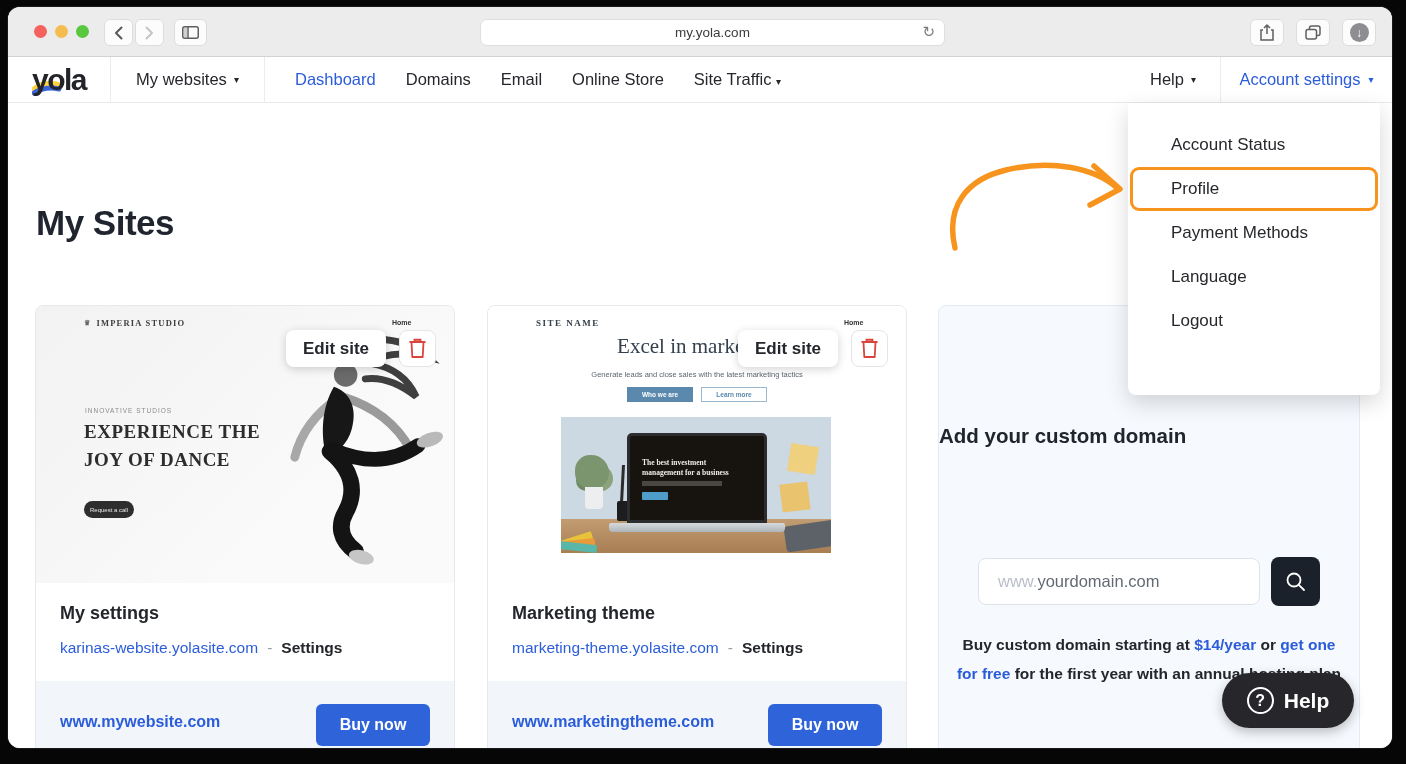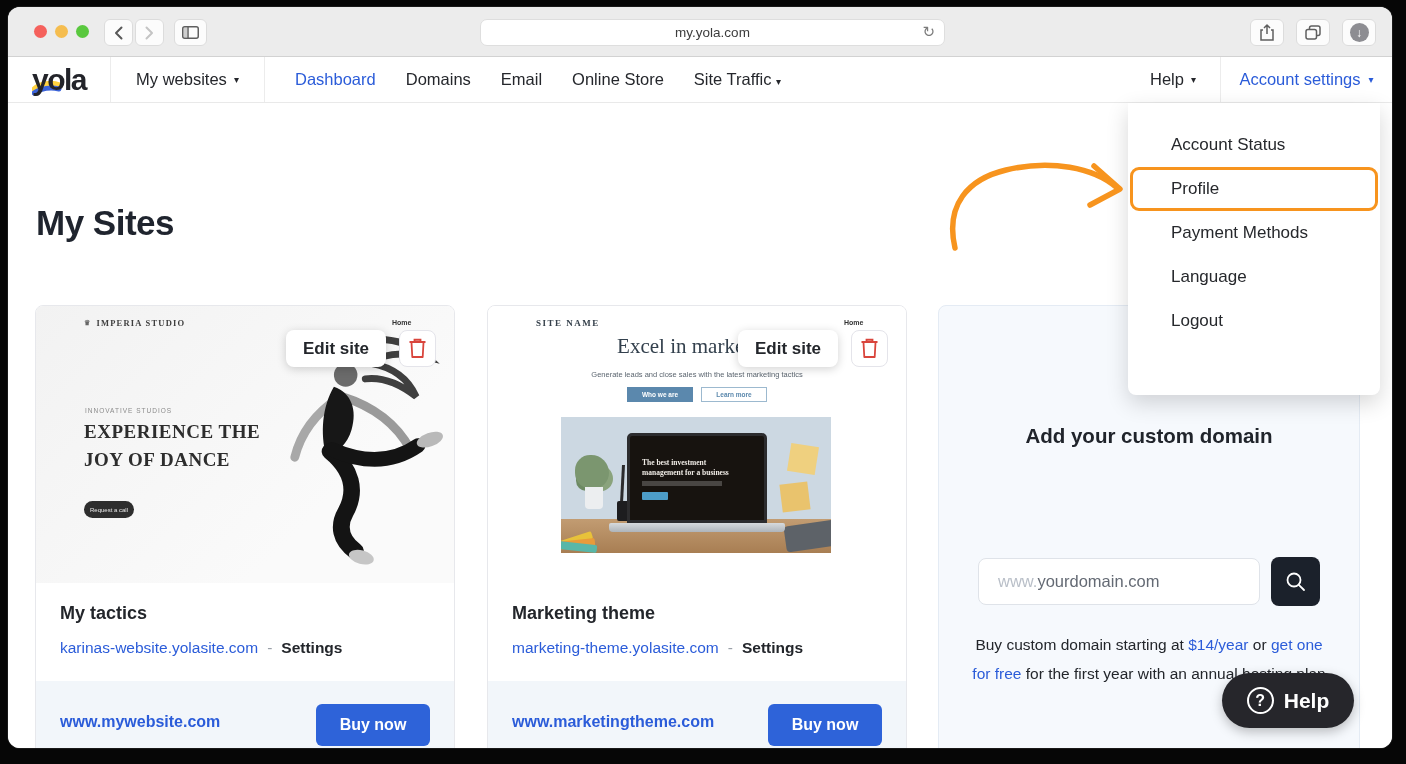--- a/index.html
+++ b/index.html
@@ -98,27 +98,27 @@
   .note2 { position:absolute; right:22px; top:66px; width:28px; height:28px; background:#e9c36d; transform:rotate(-7deg); }
   .tablet { position:absolute; right:-6px; bottom:4px; width:52px; height:26px; background:#5d6268; border-radius:4px; transform:rotate(-8deg); }
   .swatches { position:absolute; left:-8px; bottom:2px; width:54px; height:16px; }
   .sw { position:absolute; width:40px; height:8px; border-radius:2px; }
   .sw1 { background:#e8c23a; transform:rotate(-18deg); left:0; top:2px; }
   .sw2 { background:#e89b3a; transform:rotate(-6deg); left:2px; top:5px; }
   .sw3 { background:#58b7a8; transform:rotate(6deg); left:4px; top:8px; }
 
   
   .card3 { position:absolute; left:930px; top:202px; width:422px; height:480px; background:#f6f9fd; border:1px solid #e4ebf4; border-radius:8px; }
-  .promo-head { position:absolute; left:0; right:0; top:118px; text-align:center; font-size:20.5px; font-weight:700; color:#20242b; }
+  .promo-head { position:absolute; left:0; right:0; top:118px; font-size:20.5px; font-weight:700; color:#20242b; }
   .promo-desc { position:absolute; left:0; right:0; top:158px; text-align:center; font-size:16.5px; color:#2b2f36; line-height:30px; }
   .domain-input { position:absolute; left:39px; top:252px; width:282px; height:47px; background:#fff; border:1px solid #dfe3e9; border-radius:8px; display:flex; align-items:center; padding-left:19px; font-size:16.5px; cursor:text; }
   .ph-www { color:#b9bfc8; }
   .ph-main { color:#646a74; }
   .search-btn { position:absolute; left:332px; top:251px; width:49px; height:49px; background:#1b212b; border:none; border-radius:8px; display:flex; align-items:center; justify-content:center; cursor:pointer; }
-  .promo-foot { position:absolute; left:10px; right:10px; top:324px; text-align:center; font-size:15.5px; color:#23262b; line-height:29px; }
+  .promo-foot { position:absolute; left:10px; right:10px; top:324px; text-align:center; font-size:15.5px; color:#23262b; line-height:29px;font-weight:bold; }
   .blue-link { color:#2b5cd9; cursor:pointer; }
 
   
   .help-widget { position:absolute; left:1214px; top:666px; width:132px; height:55px; background:#26262b; border-radius:28px; display:flex; align-items:center; justify-content:center; gap:10px; cursor:pointer; z-index:30; box-shadow:0 4px 12px rgba(0,0,0,0.25); }
   .q-circle { width:27px; height:27px; border:2.5px solid #fff; border-radius:50%; color:#fff; font-size:16px; font-weight:700; display:flex; align-items:center; justify-content:center; }
   .help-label { color:#fff; font-size:21px; font-weight:700; }
 </style>
 </head>
 <body>
 
@@ -226,21 +226,21 @@
       </div>
       <div class="edit-btn">Edit site</div>
       <div class="trash-btn">
         <svg width="19" height="21" viewBox="0 0 19 21">
           <path d="M6.5 3.5 V1.75 H12.5 V3.5" fill="none" stroke="#d9453c" stroke-width="1.8"></path>
           <line x1="1.5" y1="4" x2="17.5" y2="4" stroke="#d9453c" stroke-width="1.8"></line>
           <path d="M3.5 4.5 L4.3 19 H14.7 L15.5 4.5" fill="none" stroke="#d9453c" stroke-width="1.8" stroke-linejoin="round"></path>
         </svg>
       </div>
       <div class="info">
-        <div class="site-title">My tactics</div>
+        <div class="site-title">My settings</div>
         <div class="link-row">
           <span class="subdomain">karinas-website.yolasite.com</span>
           <span class="sep">-</span>
           <span class="settings">Settings</span>
         </div>
       </div>
       <div class="card-footer">
         <span class="domain-link">www.mywebsite.com</span>
         <div class="buy-btn">Buy now</div>
       </div>

